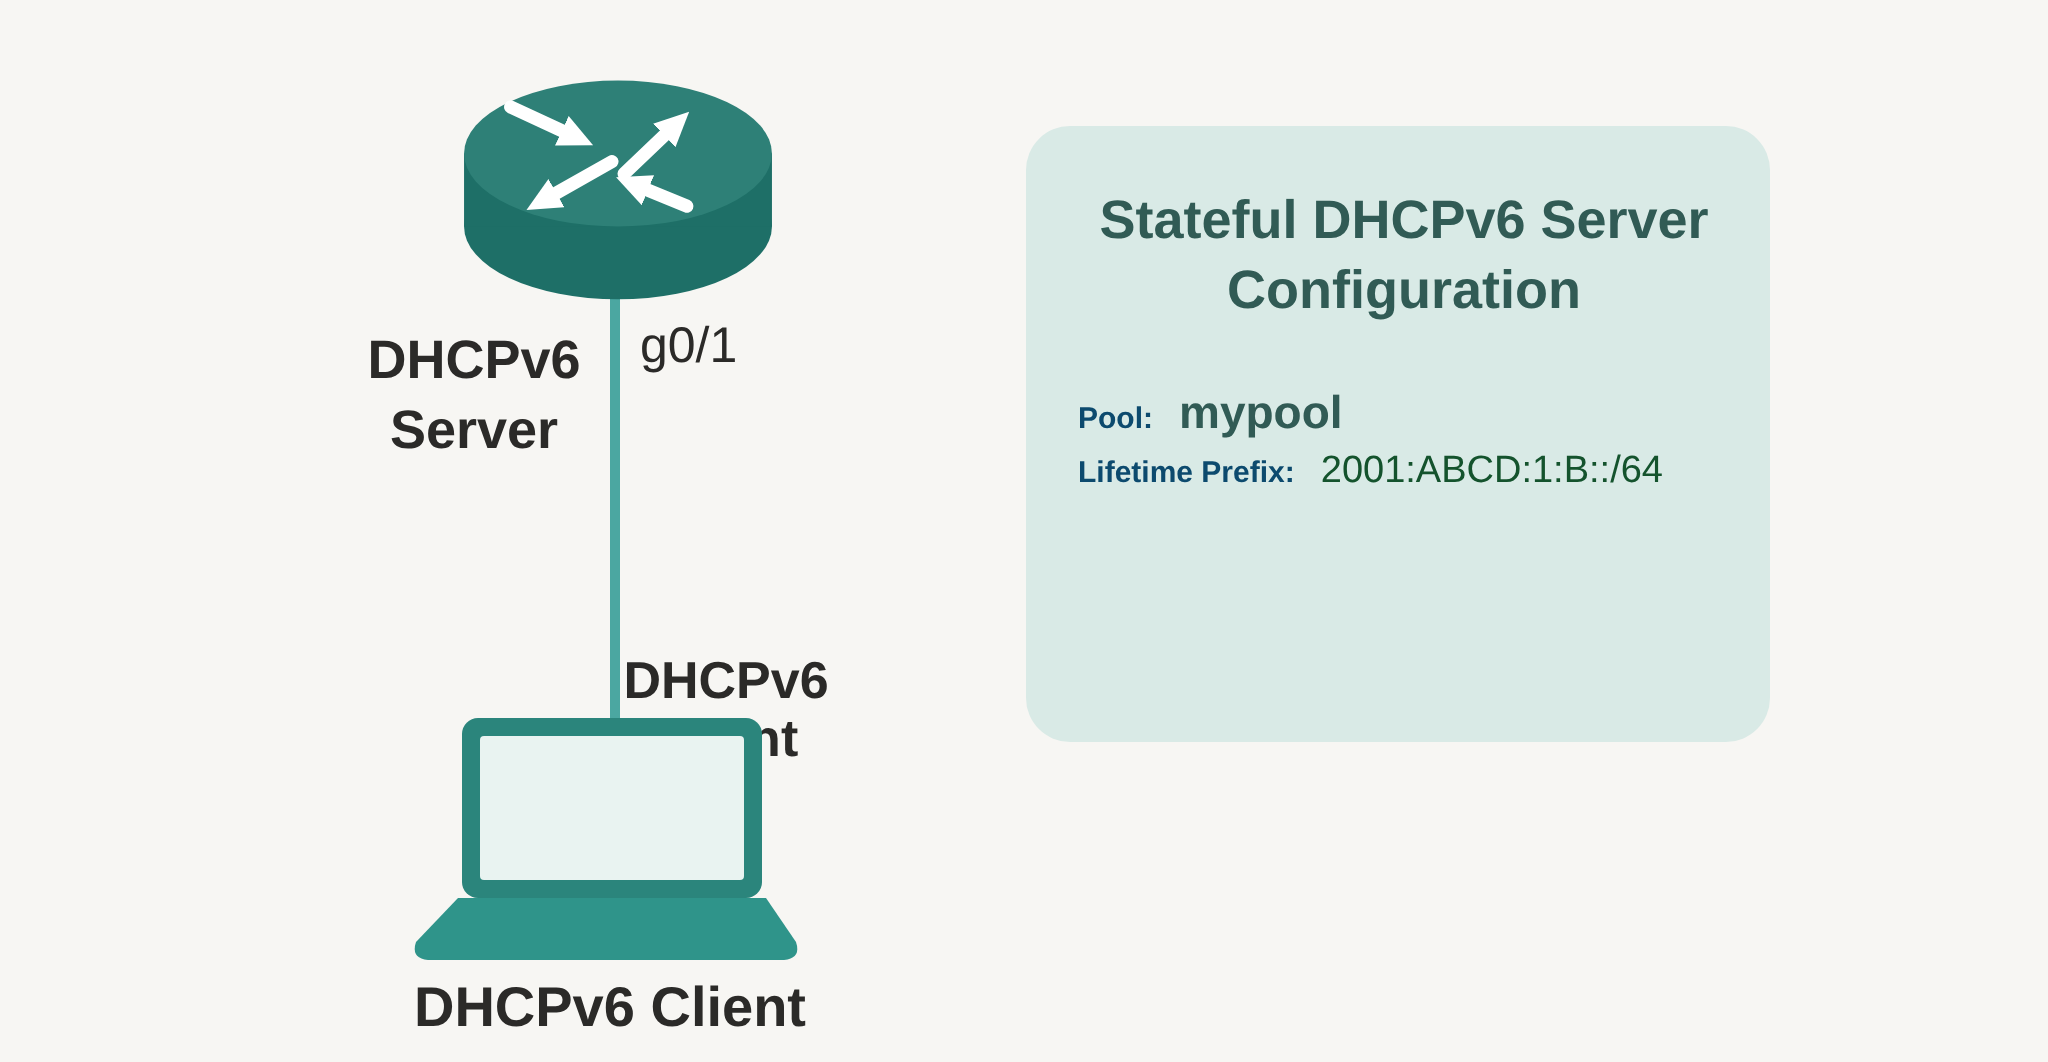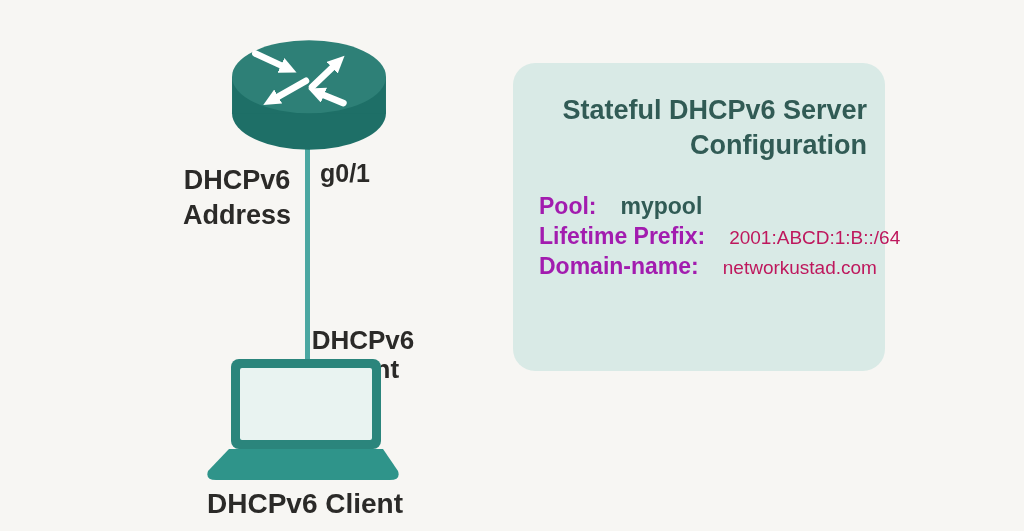--- a/index.html
+++ b/index.html
@@ -36,21 +36,21 @@
     color: #2b2a28;
     font-weight: 600;
   }
   .server-label {
     left: 152px; top: 163px; width: 170px;
     text-align: center;
     font-size: 27px; line-height: 35px;
   }
   .iface-label {
     left: 320px; top: 159px;
-    font-size: 25px; font-weight: 700;
+    font-size: 25px; font-weight: 400;
   }
   .client-link-label {
     left: 293px; top: 326px; width: 140px;
     text-align: center;
     font-size: 26px; line-height: 29px;
   }
   .client-label {
     left: 150px; top: 488px; width: 310px;
     text-align: center;
     font-size: 28px;
@@ -60,51 +60,51 @@
   .config-panel {
     position: absolute;
     left: 513px; top: 63px;
     width: 372px; height: 308px;
     background: #d9eae6;
     border-radius: 22px;
     box-sizing: border-box;
     padding: 30px 14px 0 20px;
   }
   .panel-title {
-    text-align: right;
+    text-align: center;
     font-size: 27px;
     font-weight: 700;
     line-height: 35px;
     color: #315b55;
     padding: 0 4px;
   }
   .config-rows {
     margin-top: 28px;
     padding-left: 6px;
   }
   .config-row {
     height: 30px;
     line-height: 30px;
     white-space: nowrap;
   }
   .entry-label {
-    font-size: 23px;
+    font-size: 15px;
     font-weight: 600;
-    color: #a21caf;
+    color: #0c4a6e;
   }
-  .entry-value { margin-left: 24px; }
+  .entry-value { margin-left: 13px; }
   .entry-value.large {
     font-size: 23px;
     font-weight: 600;
     color: #315b55;
   }
   .entry-value.small {
     font-size: 19px;
     font-weight: 500;
-    color: #be185d;
+    color: #14532d;
   }
 </style>
 </head>
 <body>
 
 <div class="stage">
 
   <div class="link-line"></div>
 
   <div class="router-icon">
@@ -119,38 +119,37 @@
       <ellipse cx="78" cy="36" rx="76" ry="36" fill="#2e8077"></ellipse>
       <g stroke="#ffffff" stroke-width="6.5" stroke-linecap="round">
         <line x1="25" y1="13" x2="53" y2="26" marker-end="url(#ah)"></line>
         <line x1="75" y1="40" x2="45" y2="57" marker-end="url(#ah)"></line>
         <line x1="81" y1="46" x2="103" y2="25" marker-end="url(#ah)"></line>
         <line x1="112" y1="62" x2="90" y2="53" marker-end="url(#ah)"></line>
       </g>
     </svg>
   </div>
 
-  <div class="diagram-label server-label">DHCPv6 Address</div>
+  <div class="diagram-label server-label">DHCPv6 Server</div>
 
   <div class="diagram-label iface-label">g0/1</div>
 
   <div class="diagram-label client-link-label">DHCPv6 Client</div>
 
   <div class="laptop-icon">
     <svg viewBox="0 0 198 126" width="198" height="126" aria-hidden="true">
       <rect x="27" y="2" width="150" height="90" rx="8" fill="#2b857c"></rect>
       <rect x="36" y="11" width="132" height="72" rx="2" fill="#e9f3f1"></rect>
       <path d="M 25,92 L 179,92 L 194,114 Q 197,123 186,123 L 12,123 Q 1,123 4,114 Z" fill="#2f948a"></path>
     </svg>
   </div>
 
   <div class="diagram-label client-label">DHCPv6 Client</div>
 
   <div class="config-panel">
     <div class="panel-title">Stateful DHCPv6 Server Configuration</div>
     <div class="config-rows" id="config-rows">
         <div class="config-row"><span class="entry-label">Pool:</span><span class="entry-value large">mypool</span></div>
         <div class="config-row"><span class="entry-label">Lifetime Prefix:</span><span class="entry-value small">2001:ABCD:1:B::/64</span></div>
-        <div class="config-row"><span class="entry-label">Domain-name:</span><span class="entry-value small">networkustad.com</span></div>
       </div>
   </div>
 
 </div>
 
 </body></html>

